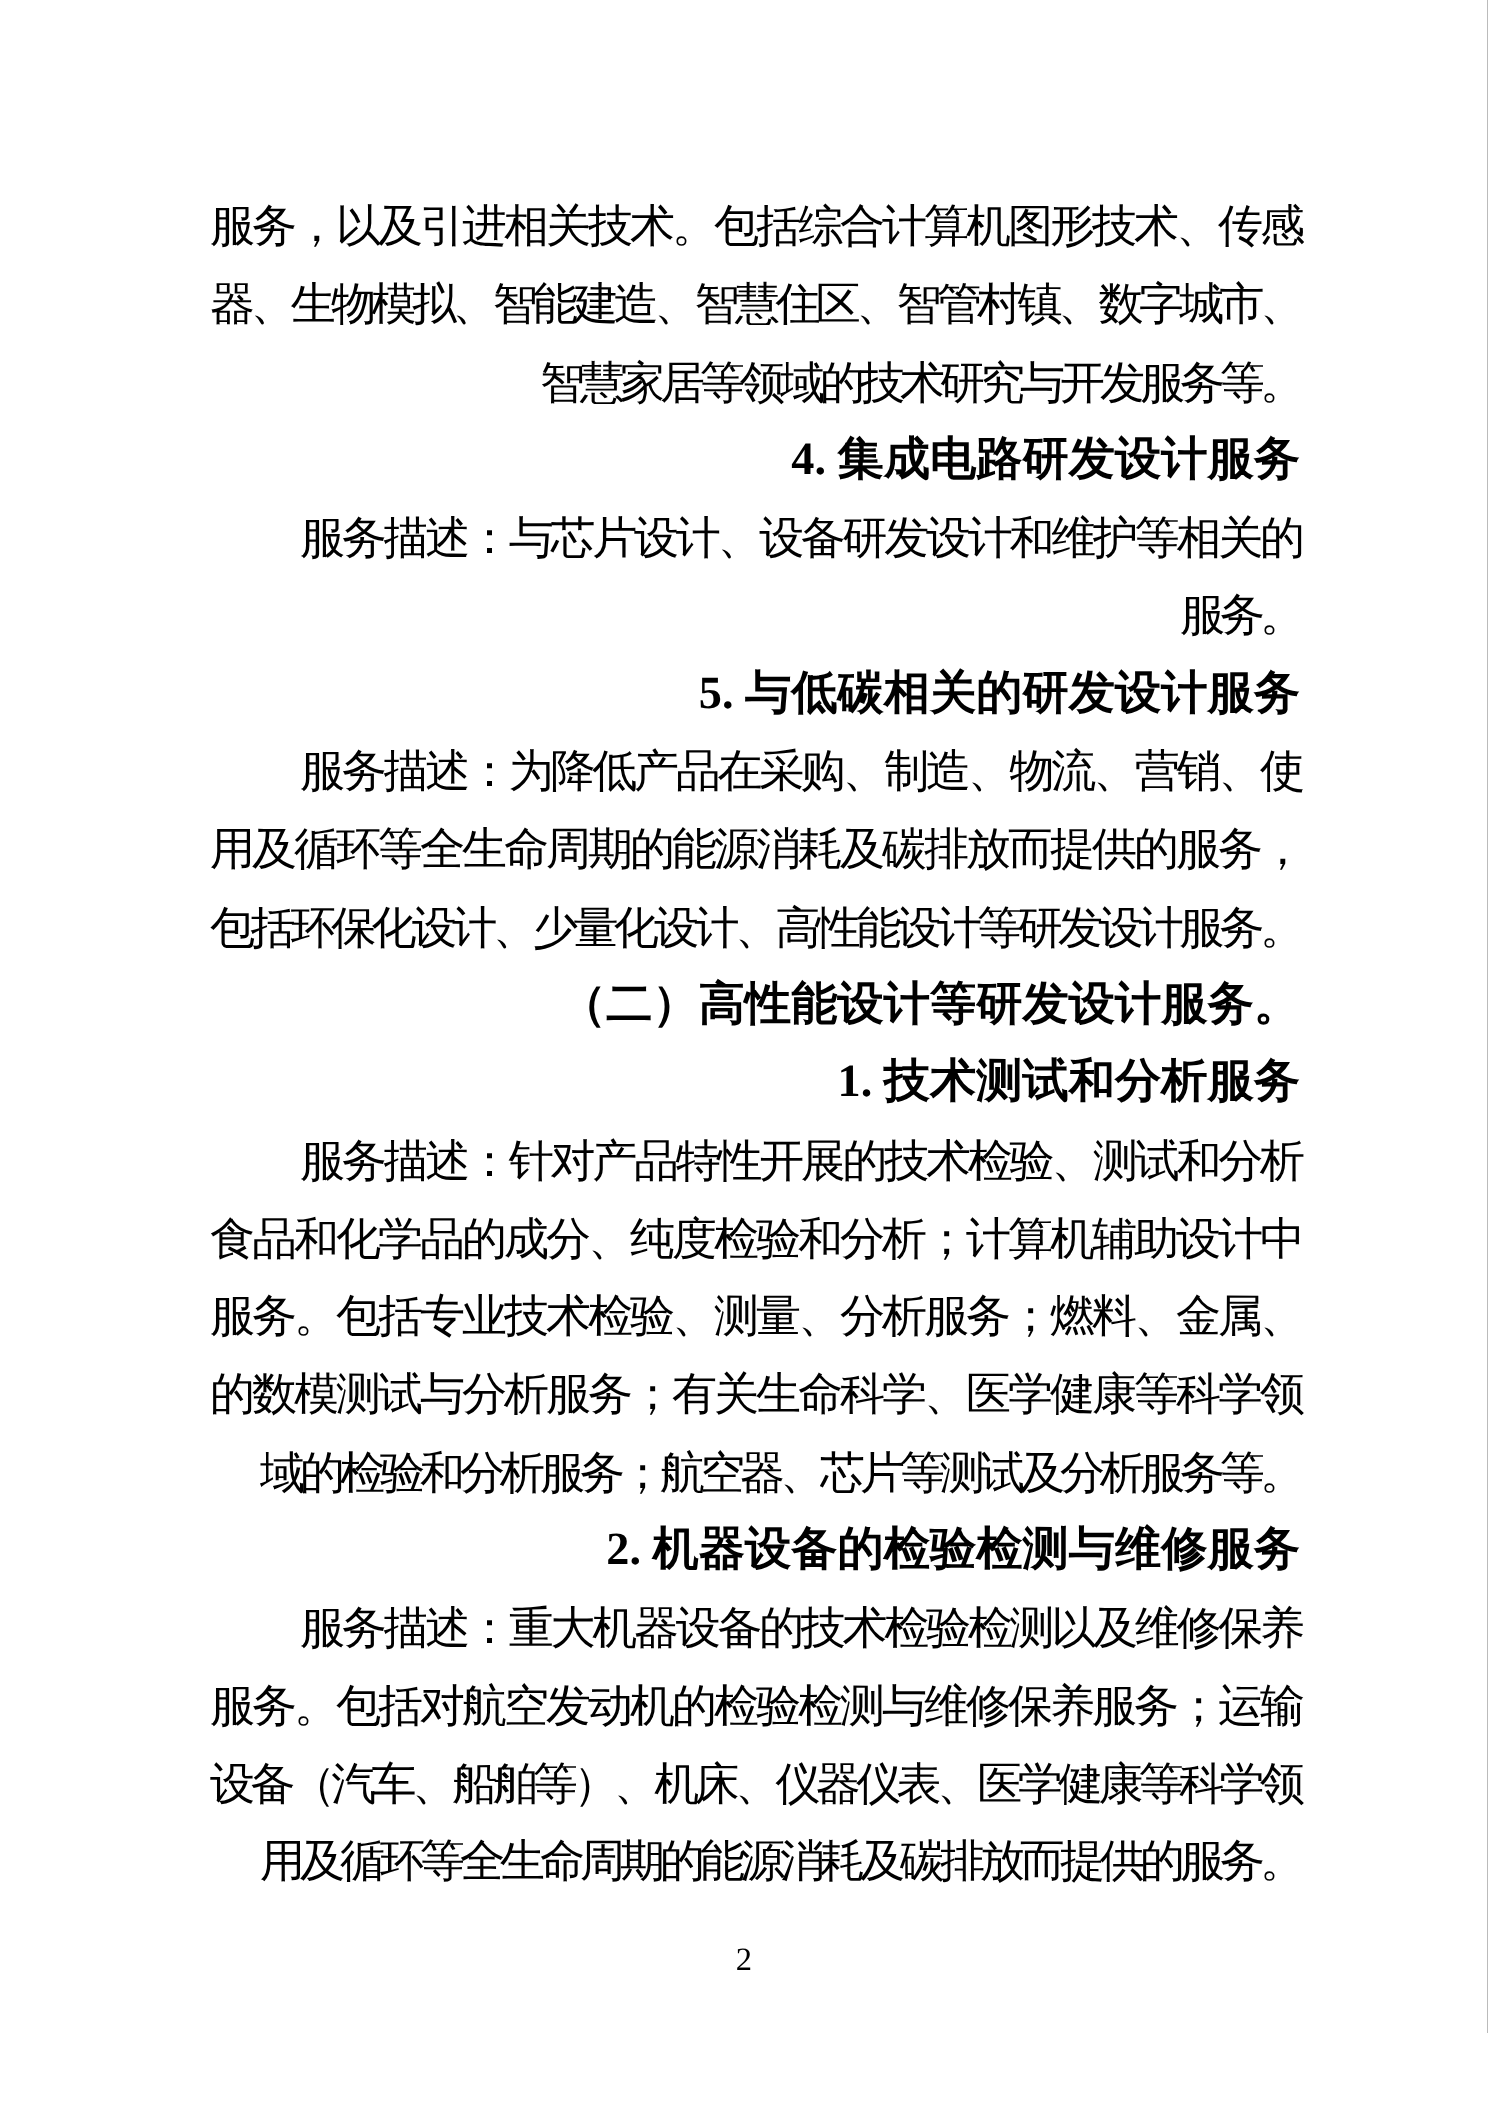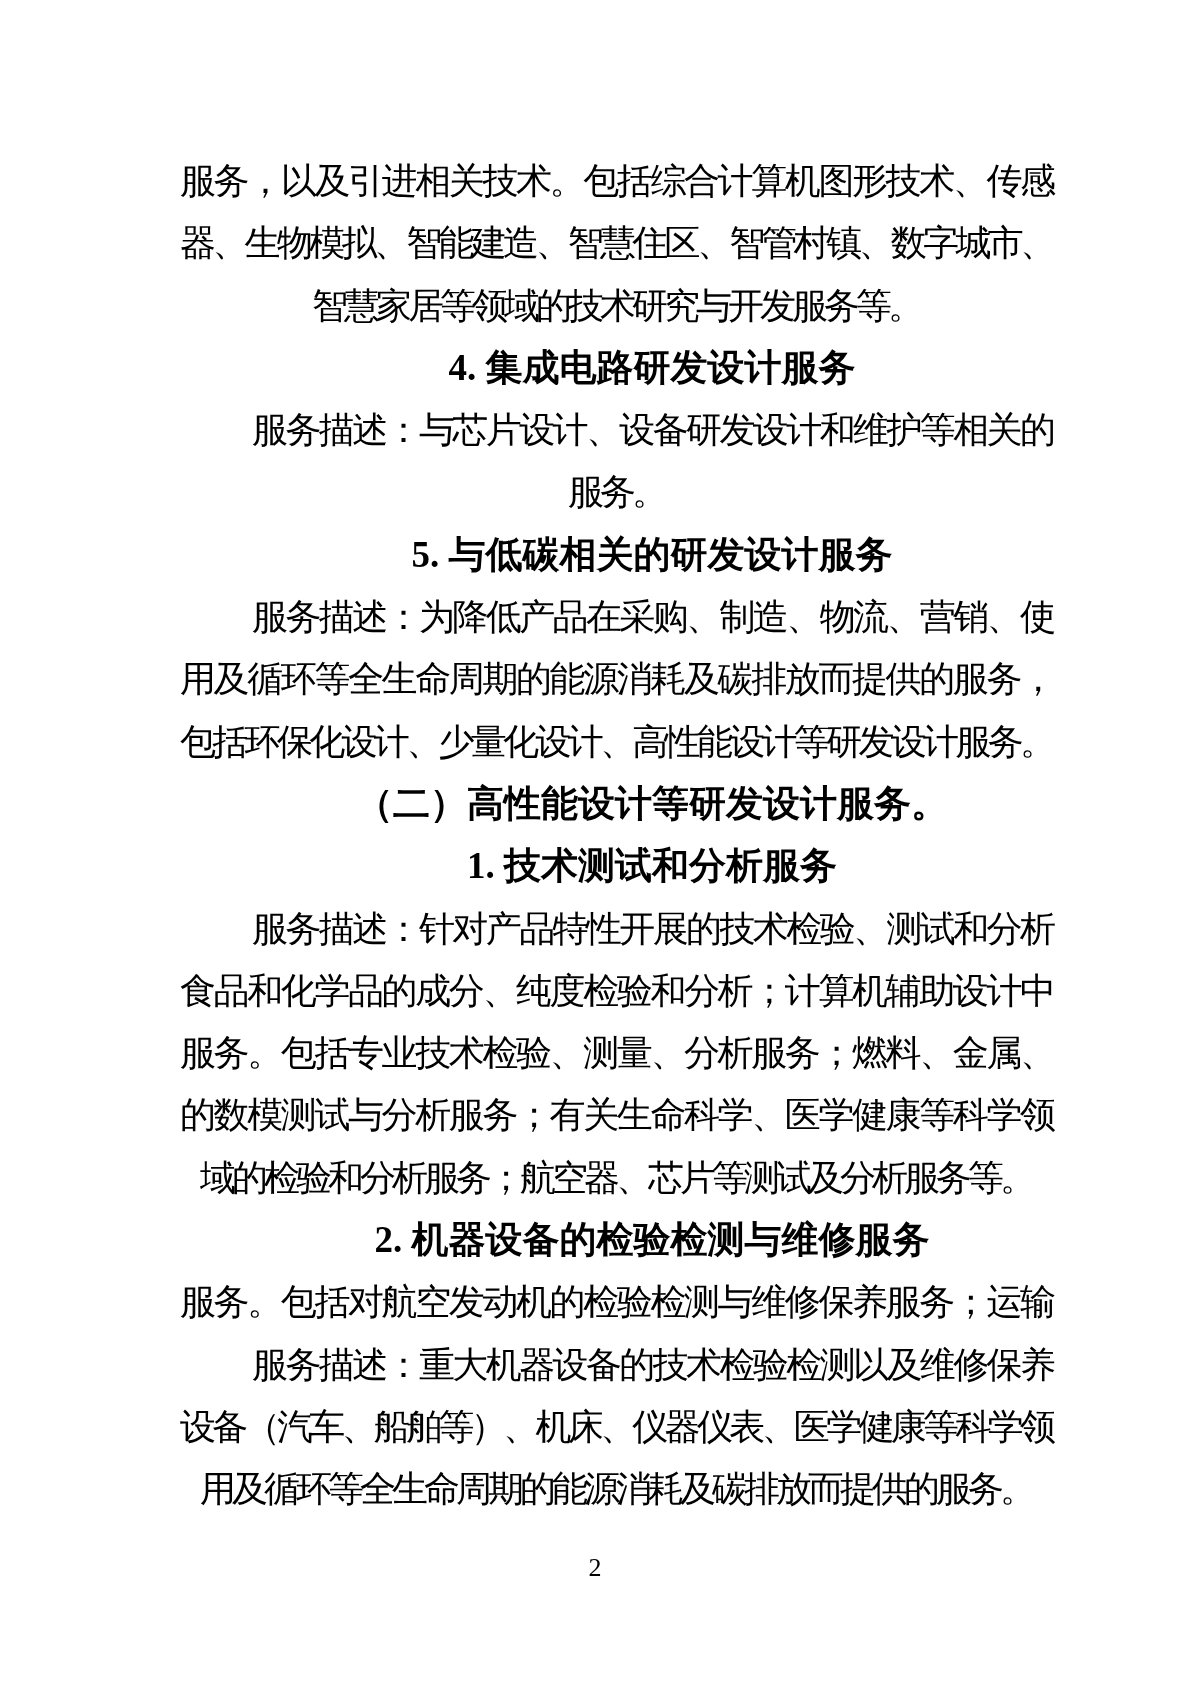--- a/index.html
+++ b/index.html
@@ -8,30 +8,30 @@
     width: 1190px;
     height: 1683px;
     margin: 0 auto;
     background: #ffffff;
     color: #000000;
     font-family: "Liberation Serif", "DejaVu Serif", serif;
     overflow: hidden;
   }
   .doc-body {
     position: absolute;
-    left: 180px;
+    left: 168px;
     top: 150px;
     width: 872px;
   }
   .ln {
     height: 62.3px;
     line-height: 62.3px;
     font-size: 36px;
     letter-spacing: -4px;
-    text-align: center;
+    text-align: right;
   }
   
   .j {
     text-align: justify;
     text-align-last: justify;
   }
   
   .ind { padding-left: 72px; }
   .hd {
     font-weight: bold;
@@ -74,22 +74,22 @@
     <div class="ln hd ind">1. 技术测试和分析服务</div>
 
     <div class="ln j ind">服务描述：针对产品特性开展的技术检验、测试和分析</div>
     <div class="ln j">食品和化学品的成分、纯度检验和分析；计算机辅助设计中</div>
     <div class="ln j">服务。包括专业技术检验、测量、分析服务；燃料、金属、</div>
     <div class="ln j">的数模测试与分析服务；有关生命科学、医学健康等科学领</div>
     <div class="ln">域的检验和分析服务；航空器、芯片等测试及分析服务等。</div>
 
     <div class="ln hd ind">2. 机器设备的检验检测与维修服务</div>
 
+    <div class="ln j ind">服务描述：重大机器设备的技术检验检测以及维修保养</div>
     <div class="ln j">服务。包括对航空发动机的检验检测与维修保养服务；运输</div>
-    <div class="ln j ind">服务描述：重大机器设备的技术检验检测以及维修保养</div>
     <div class="ln j">设备（汽车、船舶等）、机床、仪器仪表、医学健康等科学领</div>
     <div class="ln">用及循环等全生命周期的能源消耗及碳排放而提供的服务。</div>
 
   </div>
 
   <div class="page-footer">
     <span>2</span>
   </div>
 </div>
 

